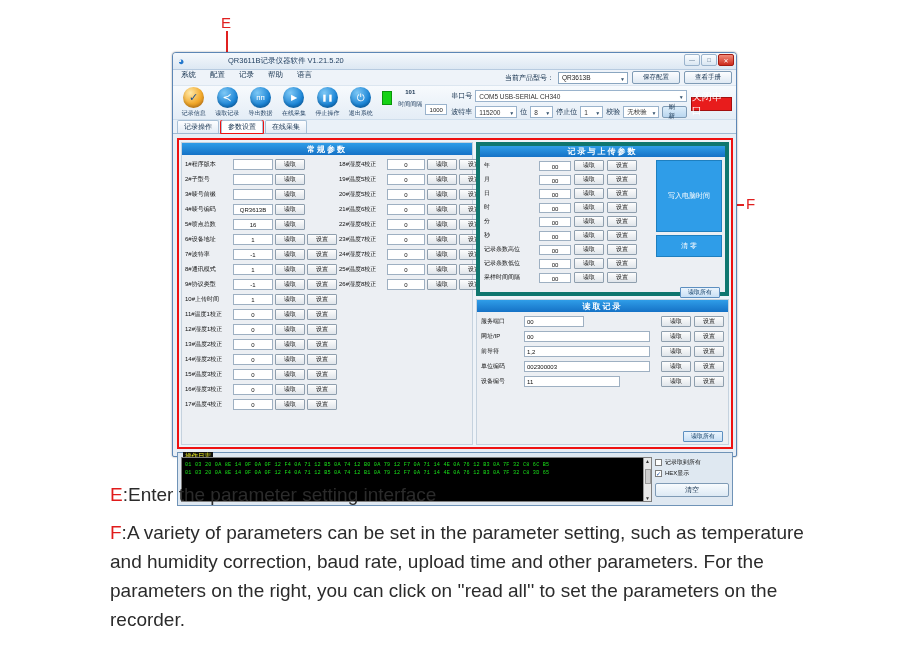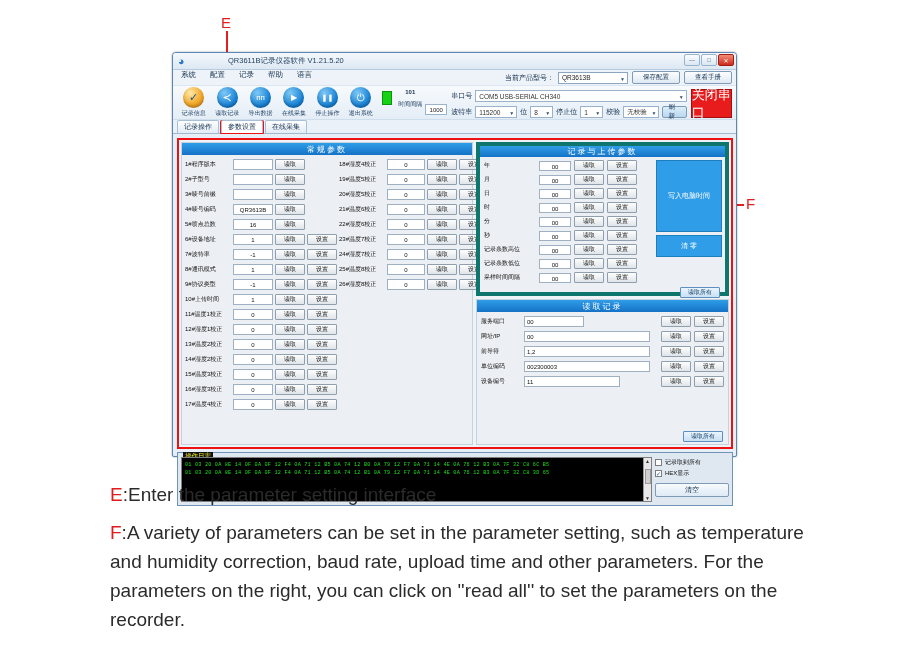--- a/index.html
+++ b/index.html
@@ -128,23 +128,23 @@
     font-size:6.5px; color:#333; display:flex; align-items:center;
     padding-left:3px; position:relative;
   }
   .combo .arw { position:absolute; right:2px; top:3px; font-size:5px; color:#35536f; }
   .btn-sm2 {
     height:12px; padding:0 5px; border:1px solid #7e9bb6; border-radius:2px;
     background: linear-gradient(#ddeefb,#b9d6ef);
     font-size:6.5px; color:#14304d; display:flex;align-items:center;justify-content:center;
   }
   .close-port {
-    width:56px; height:29px; background:#e81c1c; border:1px solid #a30f0f;
-    color:#fff; font-size:13px; display:flex;align-items:center;justify-content:center;
-    margin: 2px 2px 0 4px;
+    width:56px; height:14px; background:#e81c1c; border:1px solid #a30f0f;
+    color:#fff; font-size:10px; display:flex;align-items:center;justify-content:center;
+    margin: 10px 2px 0 4px;
   }
 
   
   .tabstrip {
     height: 14px; background:#eaf1f8;
     display:flex; align-items:flex-end; padding-left:4px; gap:2px;
     border-bottom:1px solid #9fb9d2;
   }
   .tab {
     font-size:7px; color:#14304d; padding:1px 6px 1px 6px;
@@ -162,21 +162,21 @@
     width: 556px; height: 311px;
     border: 2px solid #ee1111;
     background:#eef3f8;
   }
   .panel-wrap { display:flex; width:100%; height:100%; padding:2px; gap:3px; }
   .left-panel { width:292px; background:#eceff3; border:1px solid #c5d2de; display:flex; flex-direction:column;}
   .right-col { flex:1; display:flex; flex-direction:column; gap:3px; }
 
   .panel-title {
     height:12px; background: linear-gradient(#2f9de8,#1572c6);
-    color:#fff; font-size:8px; font-weight:normal;
+    color:#fff; font-size:8px; font-weight:bold;
     display:flex; align-items:center; justify-content:center;
     letter-spacing:2px;
   }
   .panel-body { flex:1; padding:2px 3px; }
 
   .grid2 { display:flex; gap:2px; }
   .col { display:flex; flex-direction:column; gap:1px; }
 
   .prow { display:flex; align-items:center; gap:2px; height:14px; }
   .prow .plabel { font-size:6px; color:#111; width:46px; white-space:nowrap; overflow:hidden; }

